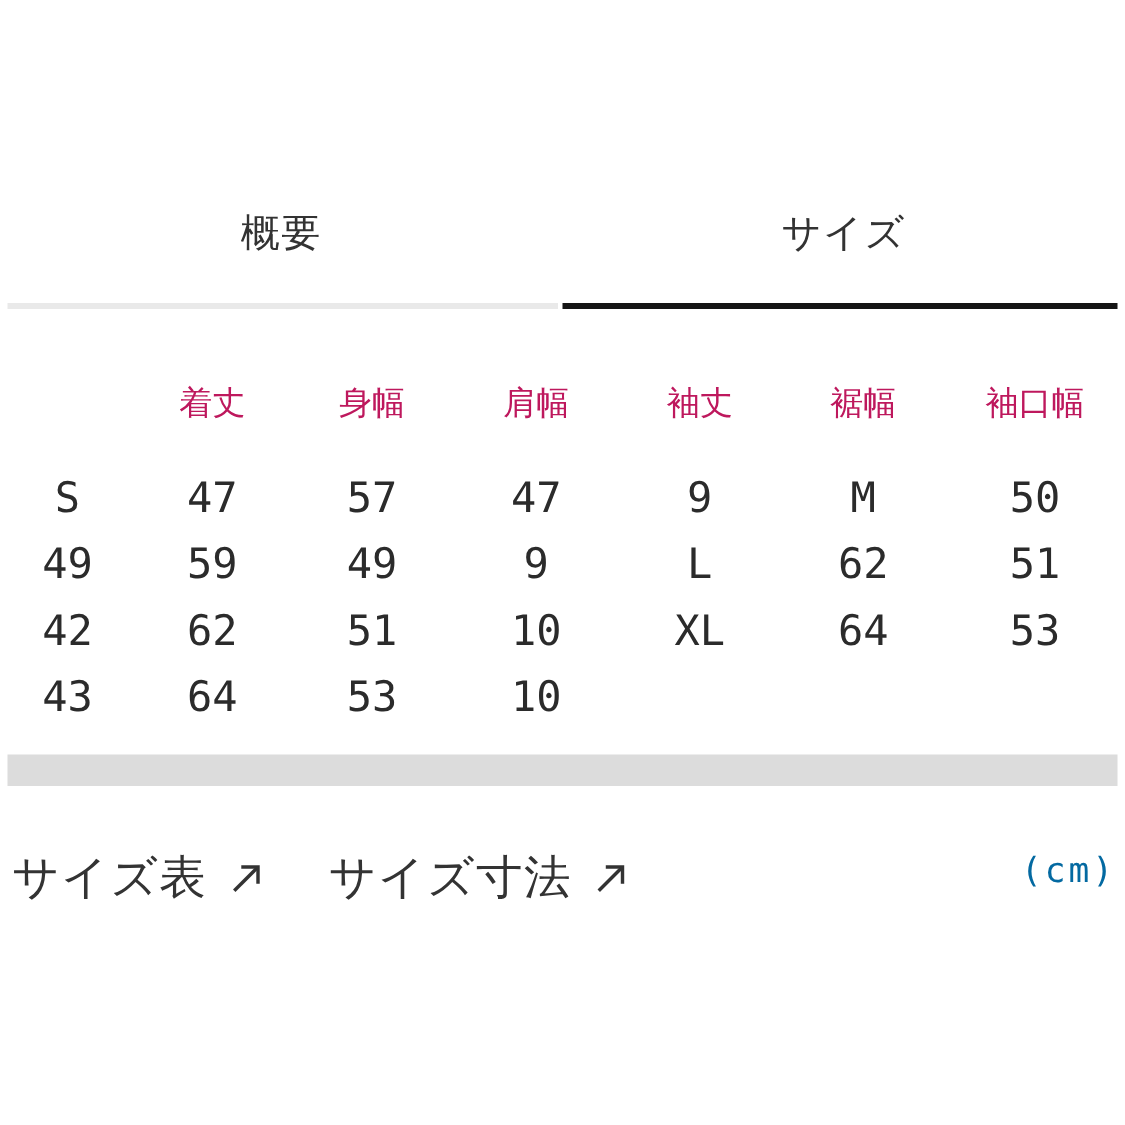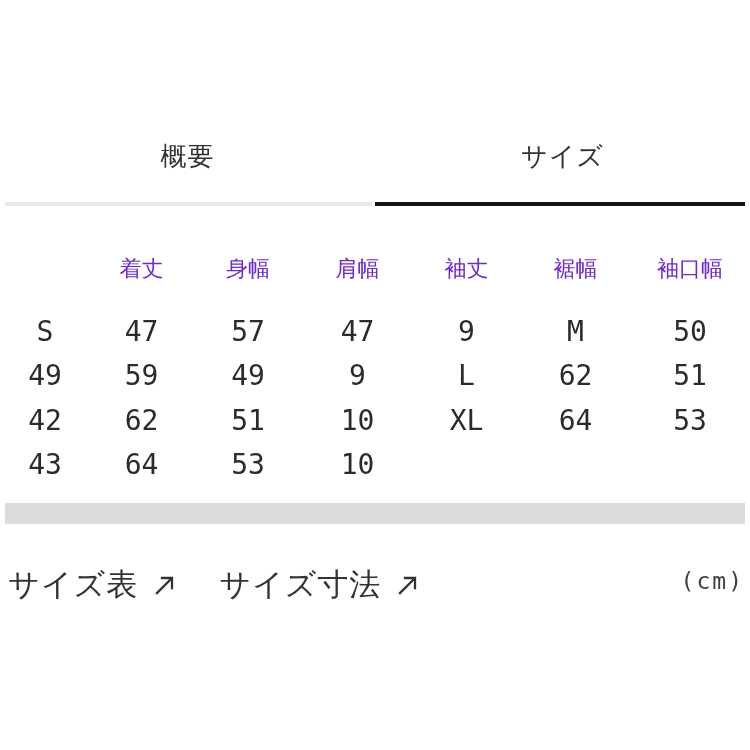--- a/index.html
+++ b/index.html
@@ -57,21 +57,21 @@
     width: 750px;
     display: grid;
     grid-template-columns: 90px 103px 110px 109px 109px 109px 120px;
     text-align: center;
   }
   .tbl-head {
     top: 254px;
     height: 26px;
     align-items: center;
     font-size: 22px;
-    color: #6d28d9;
+    color: #be185d;
   }
   .tbl-body {
     top: 309px;
     grid-auto-rows: 44.5px;
     align-items: center;
     font-family: "DejaVu Sans Mono", "Liberation Mono", monospace;
     font-size: 28px;
     color: #2b2b2b;
   }
   .cell-empty { }
@@ -108,21 +108,21 @@
     width: 25px;
     height: 25px;
     display: block;
   }
   .unit-label {
     position: absolute;
     right: 6px;
     top: 568px;
     font-size: 23px;
     letter-spacing: 2px;
-    color: #404040;
+    color: #0369a1;
     font-family: "DejaVu Sans Mono", "Liberation Mono", monospace;
   }
 </style>
 </head>
 <body>
 
 <div class="stage">
 
   <div class="tabs">
     <div class="tab">概要</div>

